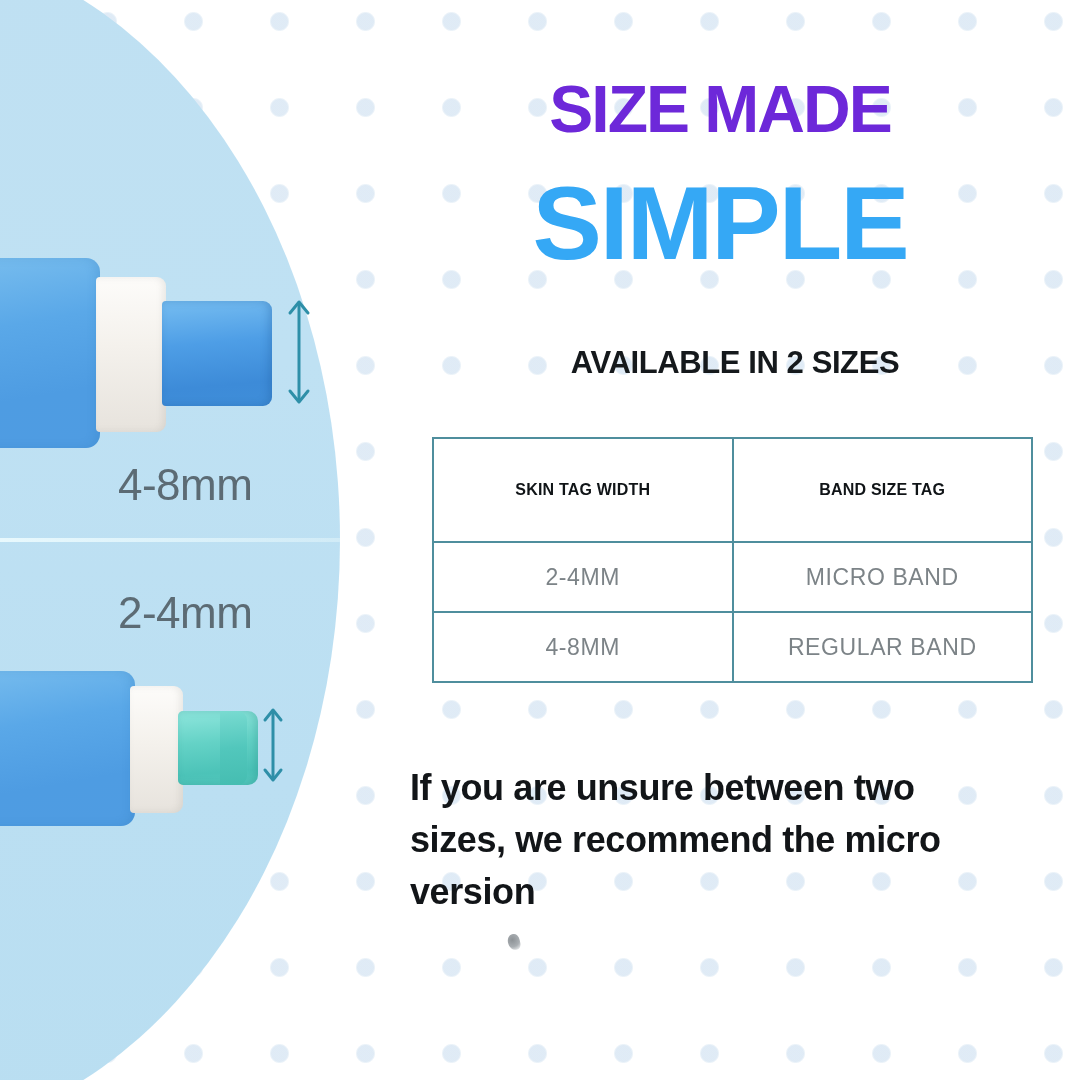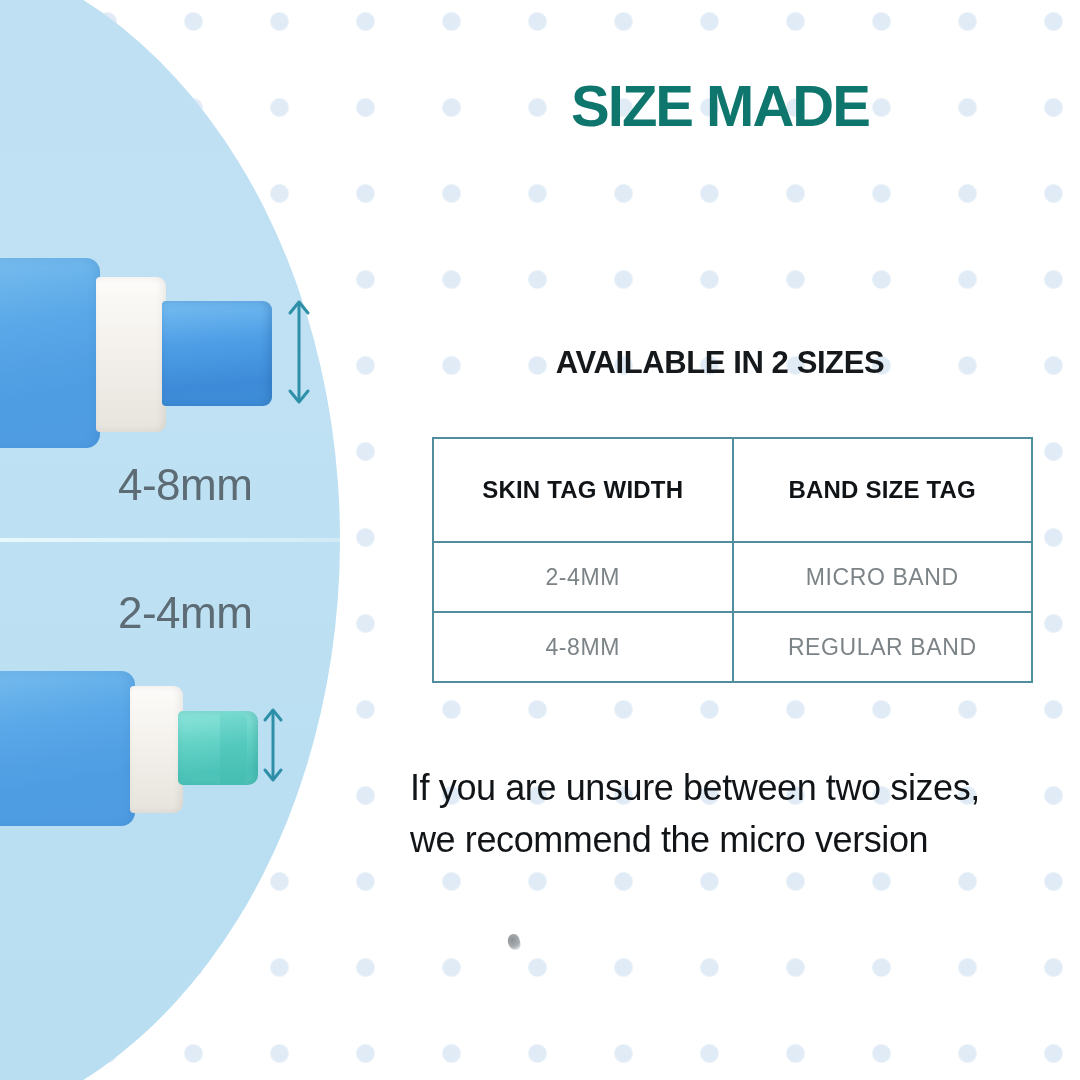--- a/index.html
+++ b/index.html
@@ -109,31 +109,31 @@
     left: 400px;
     width: 640px;
     text-align: center;
     font-weight: 700;
     letter-spacing: -2px;
     line-height: 0.95;
     white-space: nowrap;
   }
   .headline-1 {
     top: 78px;
-    font-size: 58px;
-    color: #0f766e;
+    font-size: 66px;
+    color: #6d28d9;
   }
   .headline-2 {
     top: 174px;
     font-size: 104px;
     color: #35A8F5;
   }
   .subhead {
     position: absolute;
-    left: 400px;
+    left: 415px;
     top: 345px;
     width: 640px;
     text-align: center;
     font-size: 31px;
     font-weight: 700;
     color: #15191c;
     letter-spacing: -0.4px;
     white-space: nowrap;
   }
 
@@ -148,41 +148,41 @@
     background: #ffffff;
   }
   .size-table th,
   .size-table td {
     border: 2px solid #4f8e9d;
     text-align: center;
     vertical-align: middle;
   }
   .size-table th {
     height: 100px;
-    font-size: 24px;
+    font-size: 16px;
     font-weight: 700;
     color: #101417;
     letter-spacing: 0.2px;
   }
   .size-table td {
     height: 66px;
     font-size: 23px;
     font-weight: 400;
     color: #7c8387;
     letter-spacing: 0.6px;
   }
 
   
   .recommend {
     position: absolute;
     left: 410px;
     top: 762px;
     width: 600px;
     font-size: 36px;
-    font-weight: 400;
+    font-weight: 700;
     line-height: 1.45;
     color: #121518;
     letter-spacing: -0.4px;
   }
 
   
   .speck {
     position: absolute;
     left: 508px;
     top: 934px;
@@ -230,20 +230,21 @@
 
   <div class="measure-arrow" style="left:258px; top:706px; width:30px; height:78px;">
     <svg width="30" height="78" viewBox="0 0 30 78" aria-hidden="true">
       <line x1="15" y1="6" x2="15" y2="72" stroke="#2e8fa8" stroke-width="3"></line>
       <polyline points="7,14 15,4 23,14" fill="none" stroke="#2e8fa8" stroke-width="3" stroke-linecap="round" stroke-linejoin="round"></polyline>
       <polyline points="7,64 15,74 23,64" fill="none" stroke="#2e8fa8" stroke-width="3" stroke-linecap="round" stroke-linejoin="round"></polyline>
     </svg>
   </div>
 
   <div class="headline headline-1">SIZE MADE</div>
+  <div class="headline headline-2">SIMPLE</div>
   <div class="subhead">AVAILABLE IN 2 SIZES</div>
 
   <table class="size-table">
     <thead>
       <tr>
         <th>SKIN TAG WIDTH</th>
         <th>BAND SIZE TAG</th>
       </tr>
     </thead>
     <tbody>

